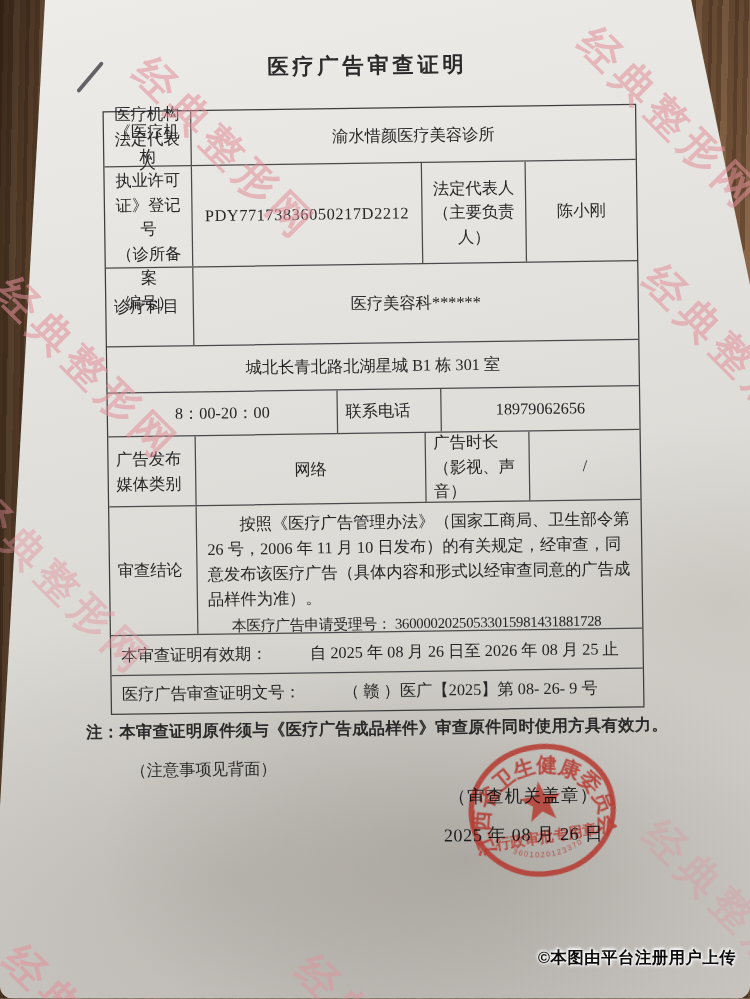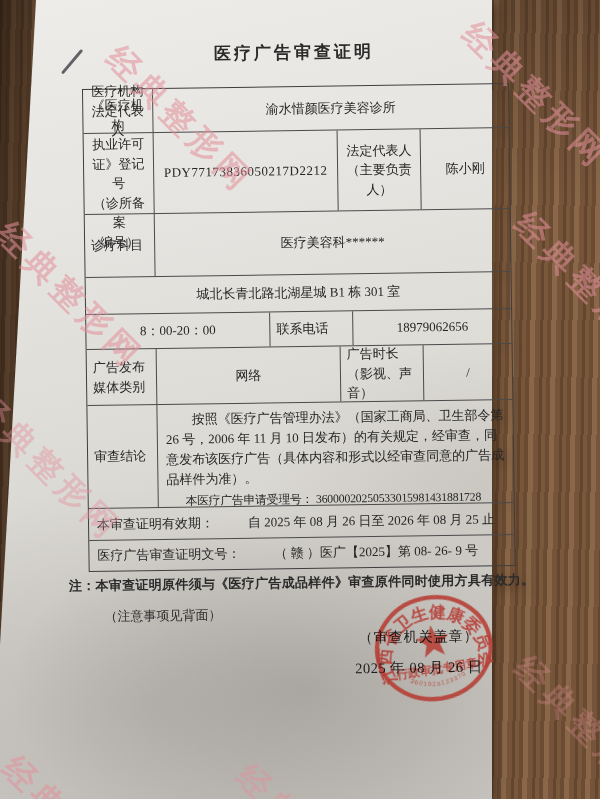--- a/index.html
+++ b/index.html
@@ -10,28 +10,28 @@
   .scene{position:relative;width:600px;height:799px;overflow:hidden;
     background:
       linear-gradient(90deg, rgba(15,8,3,.50) 0%, rgba(15,8,3,0) 10%),
       linear-gradient(180deg, rgba(0,0,0,.18) 0%, rgba(0,0,0,0) 25%),
       repeating-linear-gradient(91deg,
         #64462f 0 3px, #7a583c 3px 7px, #6b4c33 7px 11px,
         #8a6749 11px 16px, #755439 16px 21px),
       #7a583c;}
 
   
-  .paper{position:absolute;left:0;top:0;width:492px;height:799px;
+  .paper{position:absolute;left:0;top:0;width:600px;height:799px;
     clip-path:polygon(36px 0, 553px 0, 600px 228px, 600px 799px, 0 799px, 0 645px);
     background:
       radial-gradient(ellipse 420px 250px at 62% 86%, rgba(80,74,66,.22), transparent 70%),
       radial-gradient(ellipse 520px 300px at 30% 88%, rgba(96,90,82,.16), transparent 72%),
       radial-gradient(ellipse 300px 200px at 96% 60%, rgba(110,100,88,.12), transparent 70%),
       linear-gradient(168deg, #edece8 0%, #e6e4e0 28%, #dcdad5 55%, #cfccc7 80%, #c7c4bf 100%);
-    filter:drop-shadow(3px 4px 6px rgba(35,22,10,.55));}
+    filter:drop-shadow(3px 4px 6px rgba(35,22,10,.55));border-radius:10px;}
 
   .content{position:absolute;left:0;top:0;width:600px;height:799px;
     transform:rotate(-0.8deg);transform-origin:300px 90px;color:#262626;}
 
   .doc-title{position:absolute;left:82px;top:41px;width:425px;text-align:center;
     font-size:17px;font-weight:bold;letter-spacing:3px;color:#2b2b2b;}
 
   .pen-slash{position:absolute;left:71px;top:43px;width:3px;height:31px;
     background:#4a4a50;border-radius:2px;transform:rotate(41deg);opacity:.85;}
 
@@ -206,13 +206,14 @@
 
   <span class="wm w1">经典整形网</span>
   <span class="wm w2">经典整形网</span>
   <span class="wm w3">经典整形网</span>
   <span class="wm w4">经典整形网</span>
   <span class="wm w5">经典整形网</span>
   <span class="wm w6">经典整形网</span>
   <span class="wm w7">经典整形网</span>
   <span class="wm w8">经典整形网</span>
 
+  <div class="copyright">©本图由平台注册用户上传</div>
 </div>
 
 </body></html>

